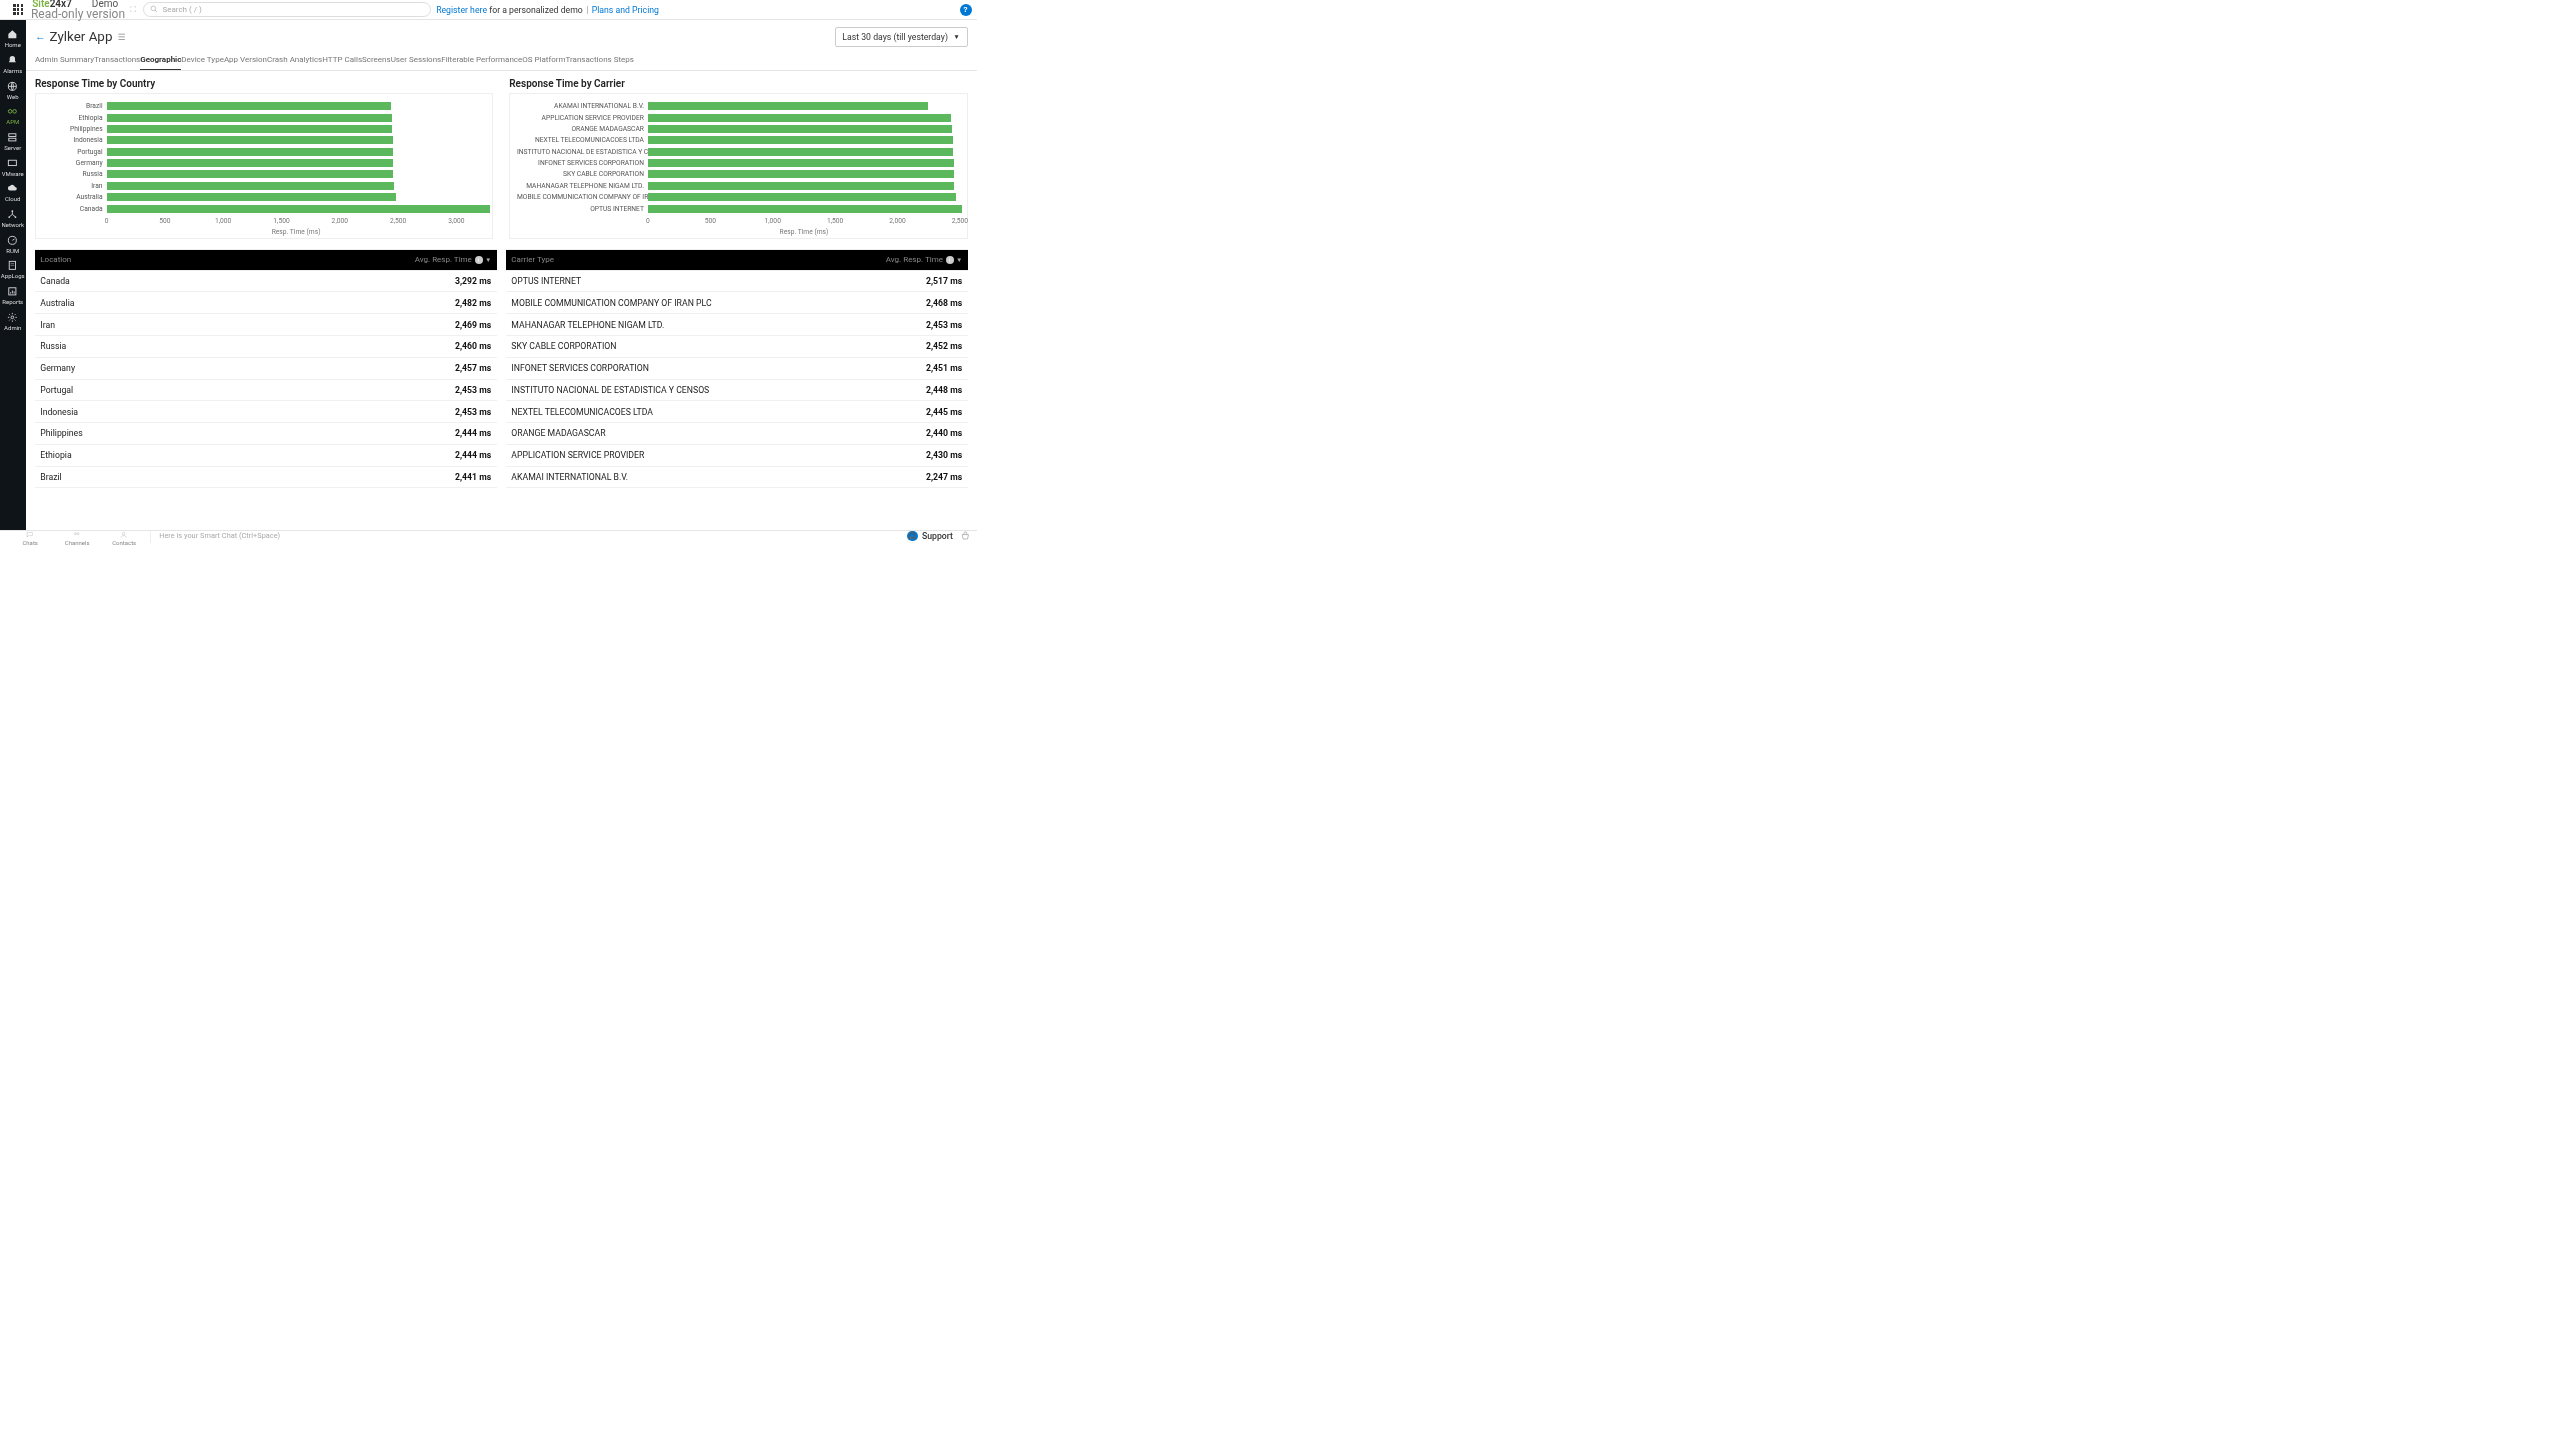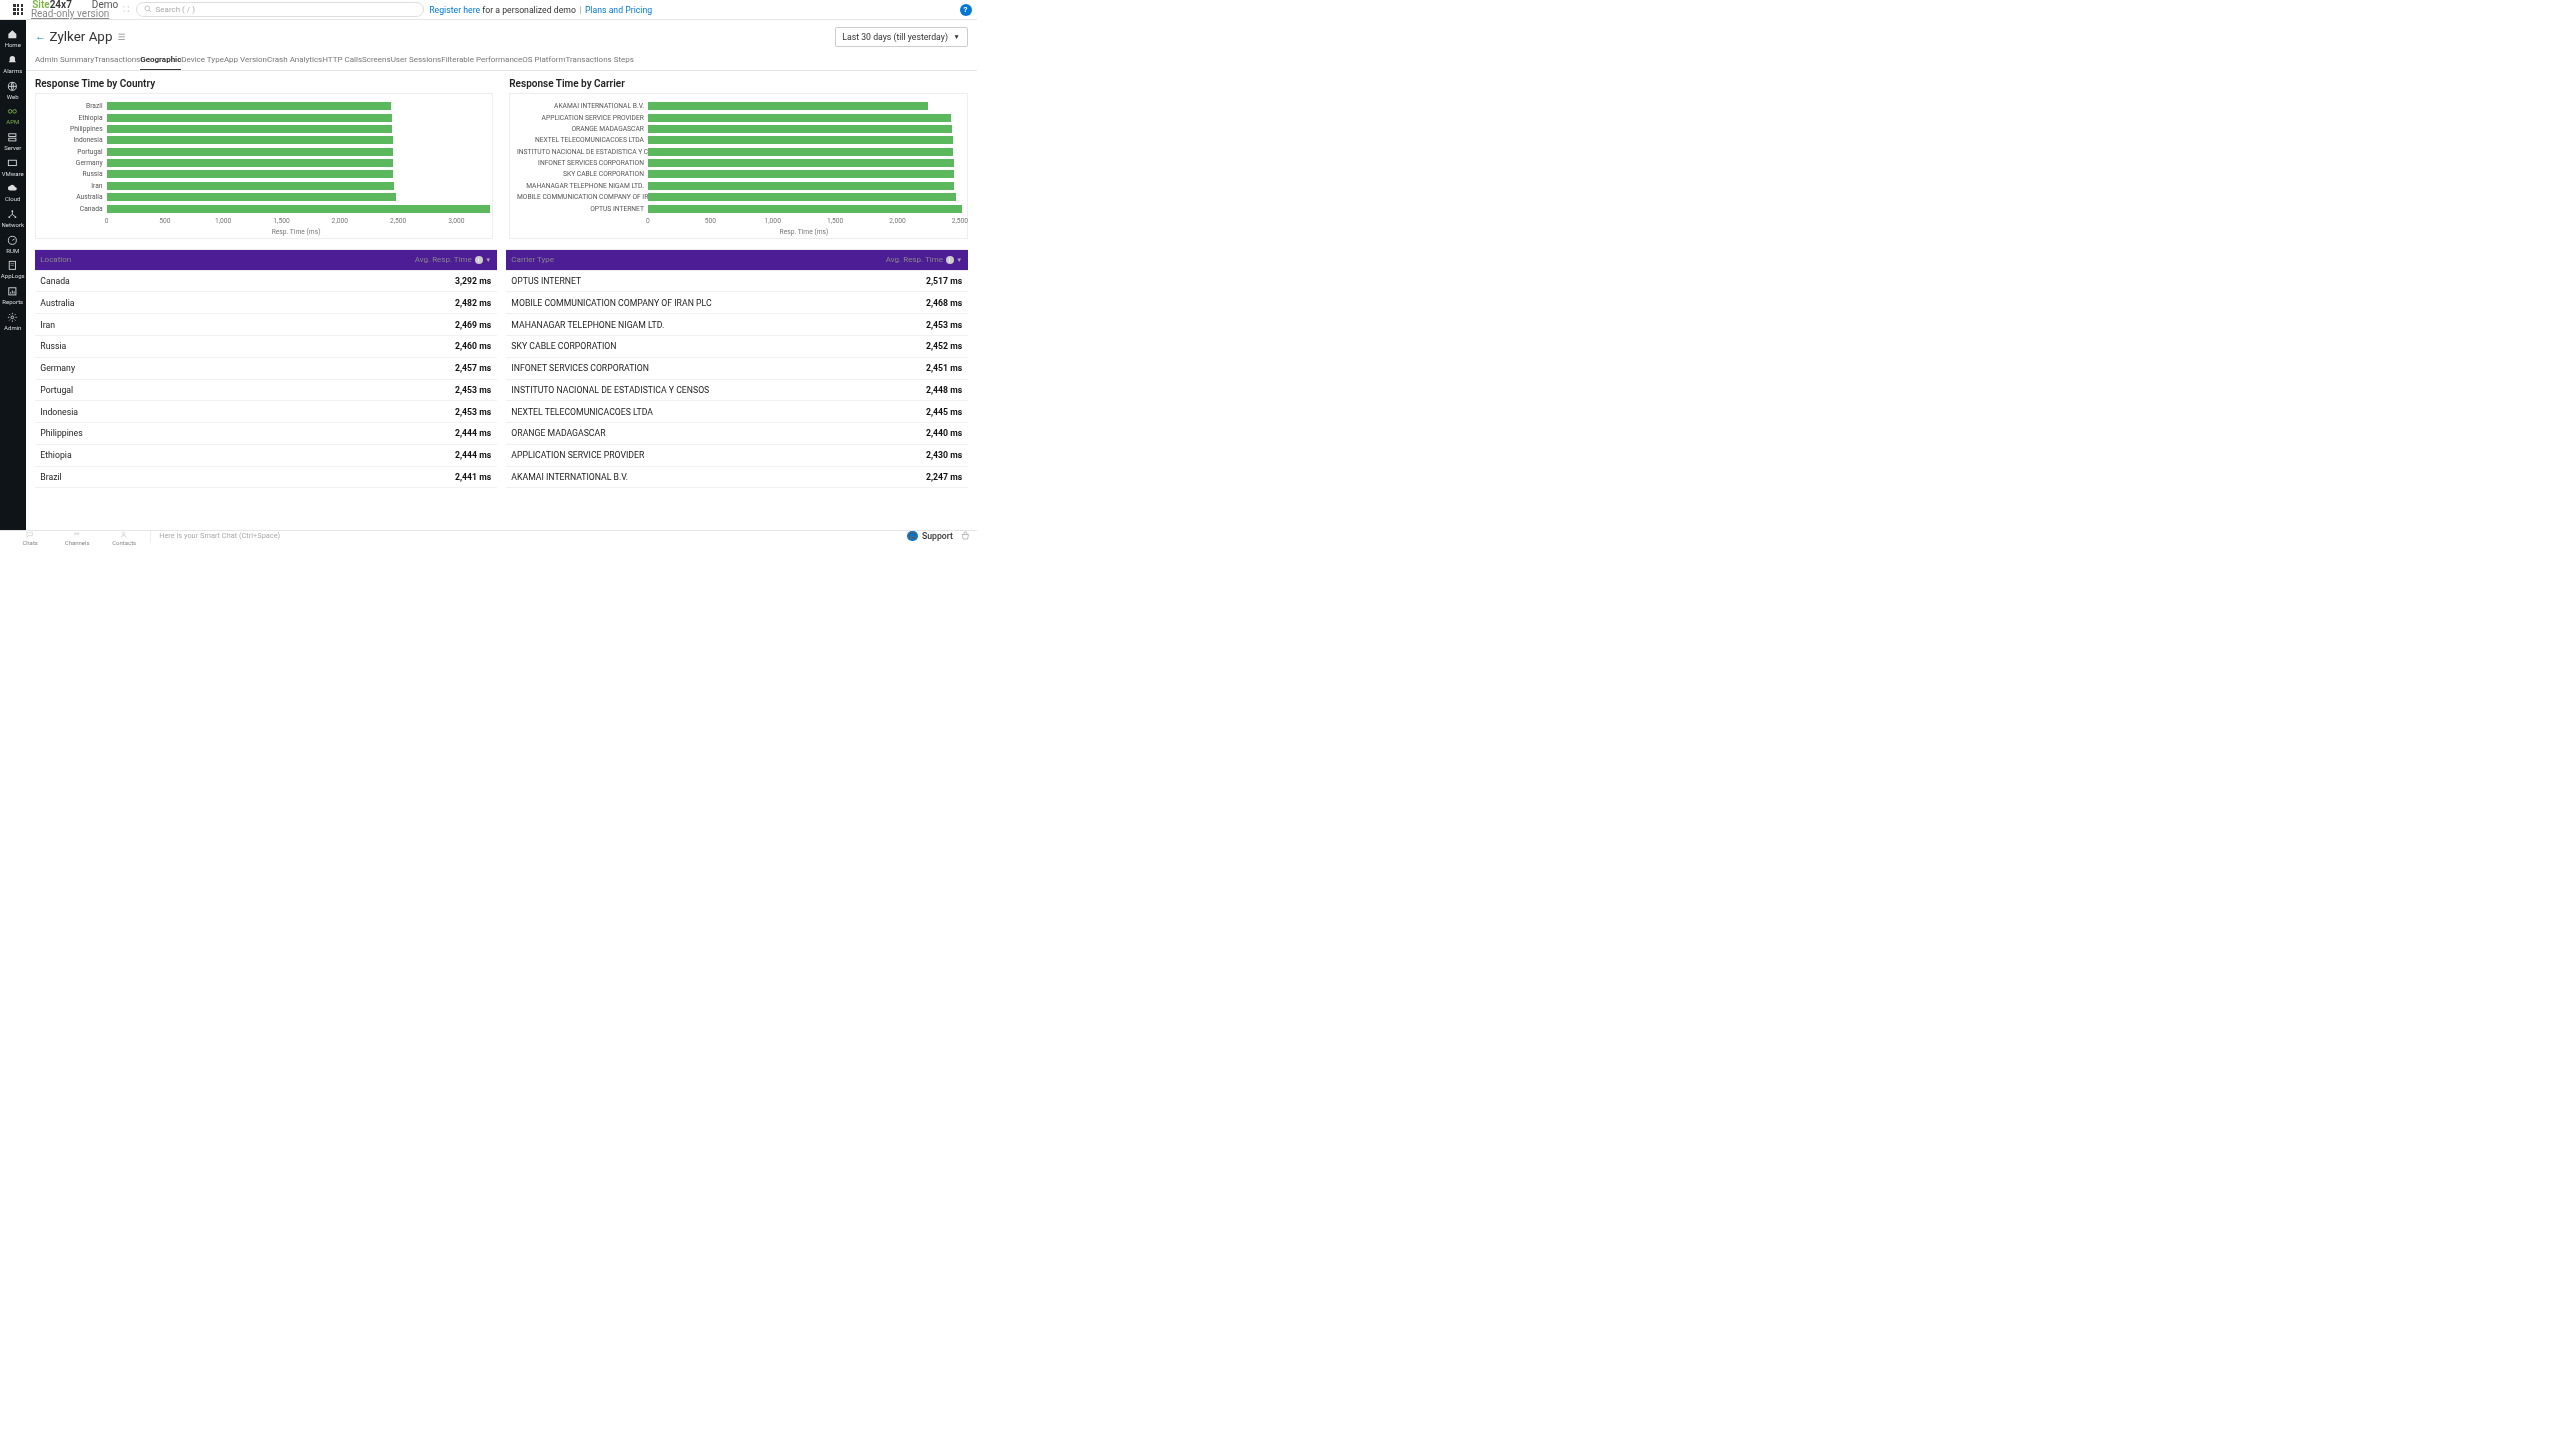--- a/index.html
+++ b/index.html
@@ -27,21 +27,21 @@
 .apps-grid {
   display: grid;
   grid-template-columns: repeat(3, 2.7px);
   grid-template-rows: repeat(3, 2.7px);
   gap: 1.3px;
 }
 .apps-grid span { background: #333; width: 2.7px; height: 2.7px; }
 .logo { font-size: 10px; font-weight: 600; margin-left: 1.3px; }
 .logo .green { color: #7cb342; }
 .logo .demo { font-weight: 400; color: #555; margin-left: 20px; }
-.logo-sub { font-size: 10px; color: #888; margin-top: -0.7px; text-decoration: underline; }
+.logo-sub { font-size: 12px; color: #888; margin-top: -0.7px; }
 .logo-wrap { display: flex; flex-direction: column; line-height: 1; }
 .expand-icon { margin-left: 5.4px; color: #bbb; font-size: 8px; cursor: pointer; }
 .search-wrap {
   margin-left: 6.7px;
   flex: 0 0 288px;
   height: 14.8px;
   border: 0.7px solid #ddd;
   border-radius: 7.4px;
   display: flex;
   align-items: center;
@@ -145,21 +145,21 @@
 .panel:first-child .x-axis { margin-left: 64px; }
 .panel:last-child .x-axis { margin-left: 131px; }
 .x-tick { position: absolute; transform: translateX(-50%); }
 .x-label { text-align: center; font-size: 6.7px; color: #777; margin-top: 1.3px; }
 .panel:first-child .x-label { margin-left: 64px; }
 .panel:last-child .x-label { margin-left: 131px; }
 .tables { display: flex; gap: 9.4px; padding: 9.4px 9.4px 0; }
 .tbl { flex: 1; }
 .tbl-hdr {
   display: flex;
-  background: #4c1d95;
+  background: #000000;
   padding: 5.4px 5.4px;
   font-size: 8px;
   color: #888;
   border-top: 0.7px solid #eee;
   border-bottom: 0.7px solid #eee;
 }
 .tbl-hdr .col1 { flex: 1; }
 .tbl-hdr .col2 { display: flex; align-items: center; gap: 2.7px; }
 .info-icon {
   width: 8px; height: 8px; border-radius: 50%;

